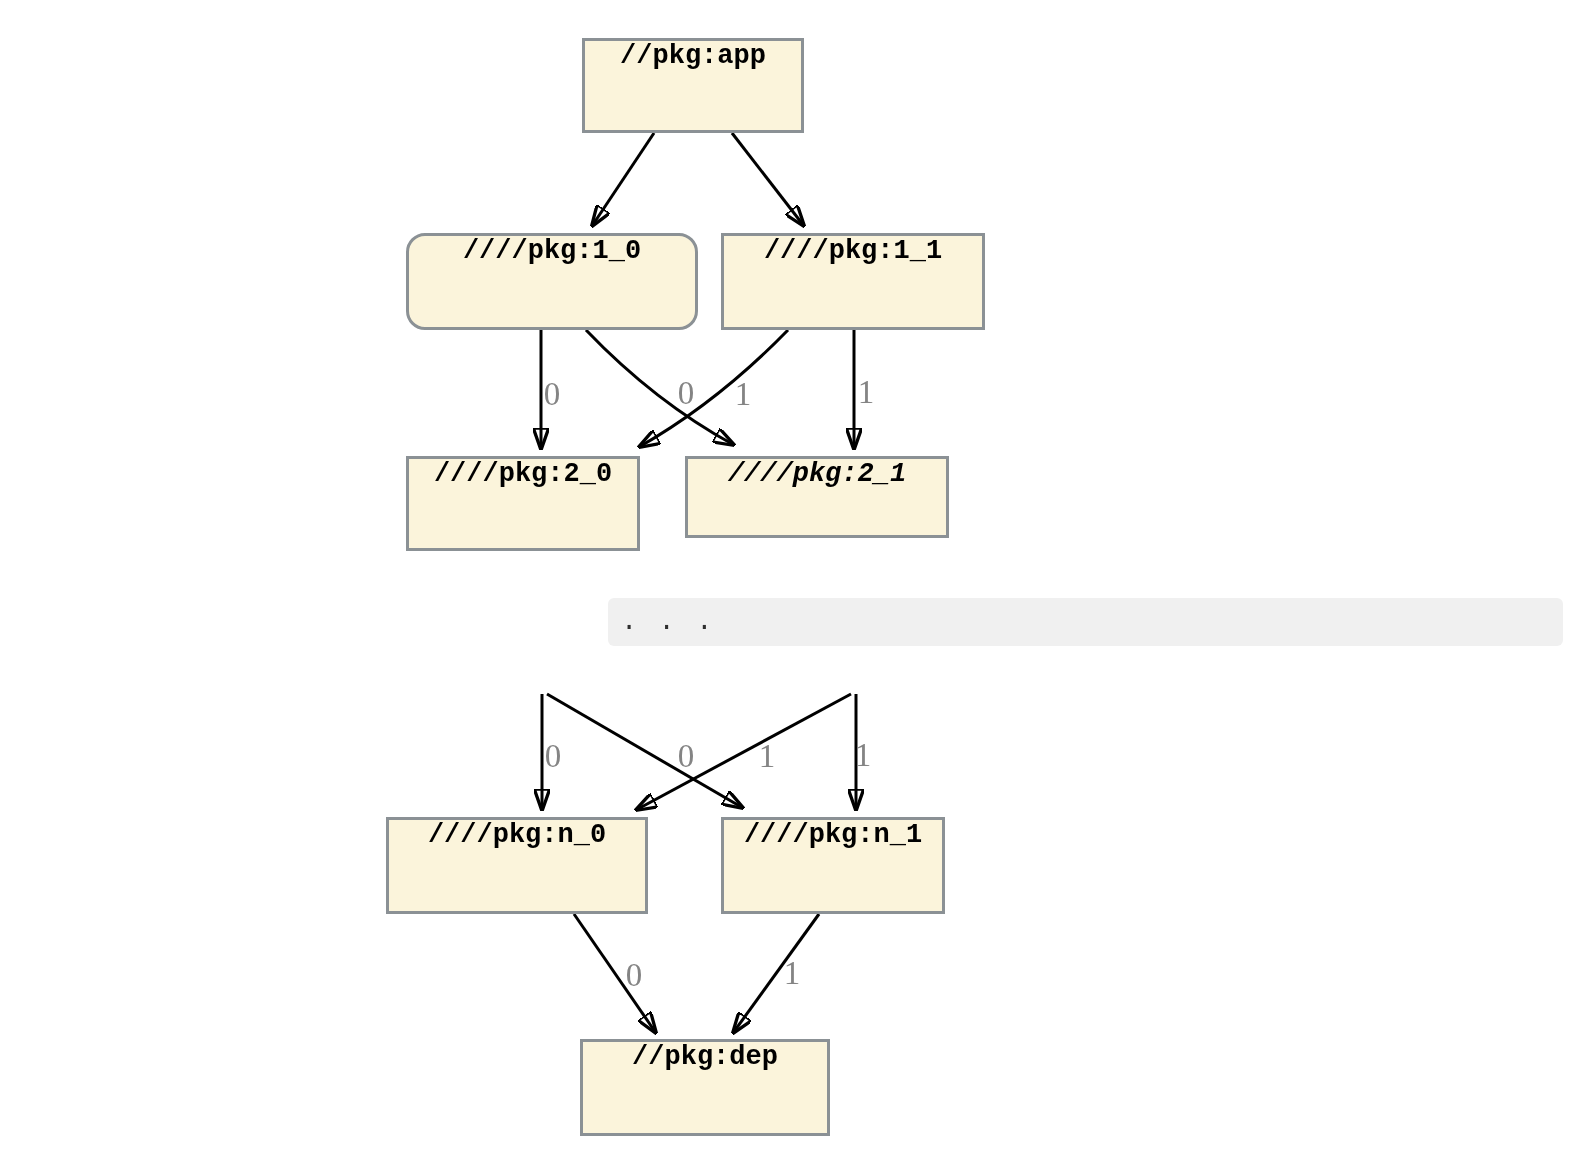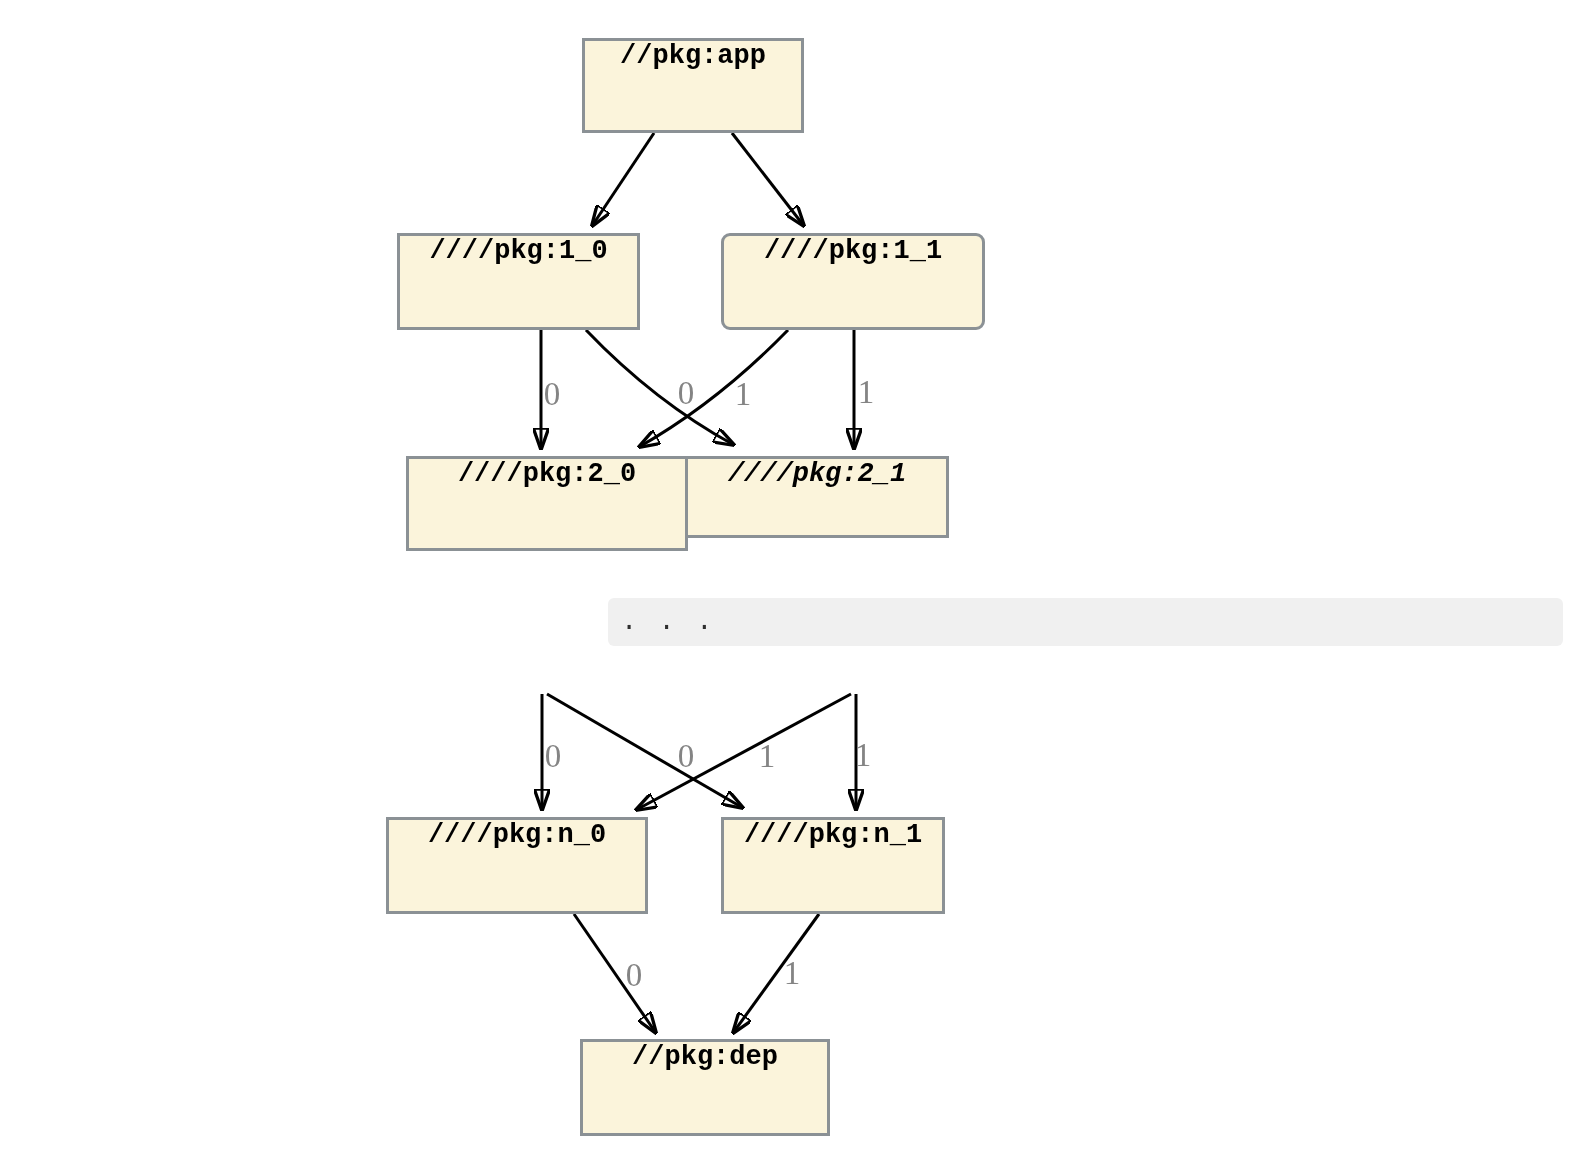--- a/index.html
+++ b/index.html
@@ -88,29 +88,29 @@
     <path d="M851,694 L636,810" marker-end="url(#arrow)"></path>
     <path d="M856,694 L856,810" marker-end="url(#arrow)"></path>
     <path d="M574,914 L656,1033" marker-end="url(#arrow)"></path>
     <path d="M819,914 L733,1033" marker-end="url(#arrow)"></path>
   </svg>
 
   <div class="node" style="left:582px;top:38px;width:222px;height:95px;">
     <span>//pkg:app</span>
   </div>
 
-  <div class="node" style="left:397px;top:233px;width:243px;height:97px;">
+  <div class="node" style="left:406px;top:233px;width:292px;height:97px;border-radius:19px;">
     <span>////pkg:1_0</span>
   </div>
 
-  <div class="node" style="left:721px;top:233px;width:264px;height:97px;border-radius:9px;">
+  <div class="node" style="left:721px;top:233px;width:264px;height:97px;">
     <span>////pkg:1_1</span>
   </div>
 
-  <div class="node" style="left:406px;top:456px;width:282px;height:95px;">
+  <div class="node" style="left:406px;top:456px;width:234px;height:95px;">
     <span>////pkg:2_0</span>
   </div>
 
   <div class="node" style="left:685px;top:456px;width:264px;height:82px;font-style:italic;">
     <span>////pkg:2_1</span>
   </div>
 
   <div id="separator">
     <span>. . .</span>
   </div>

